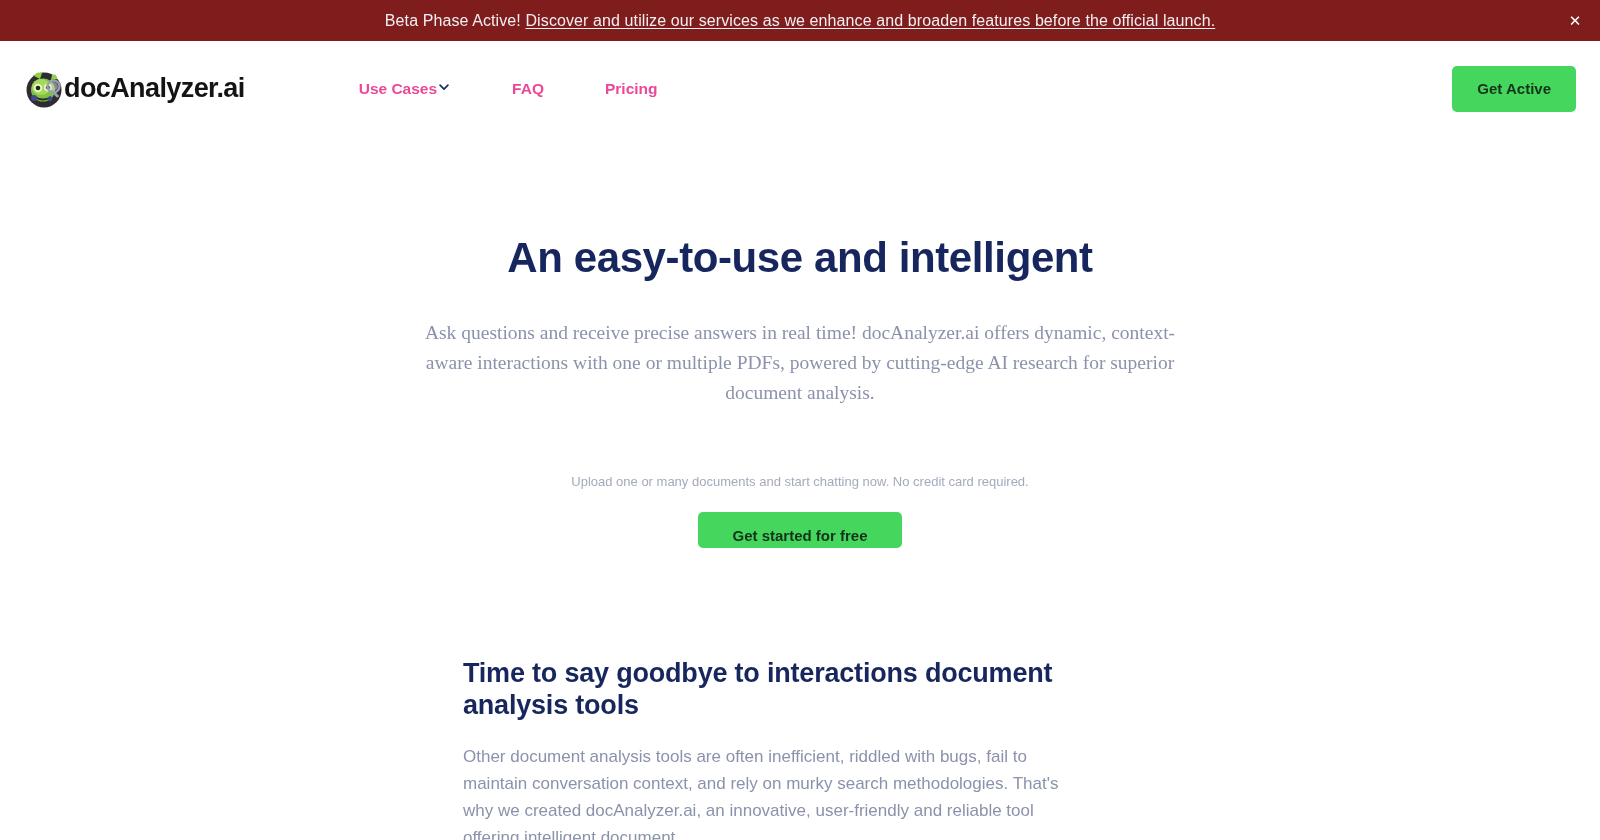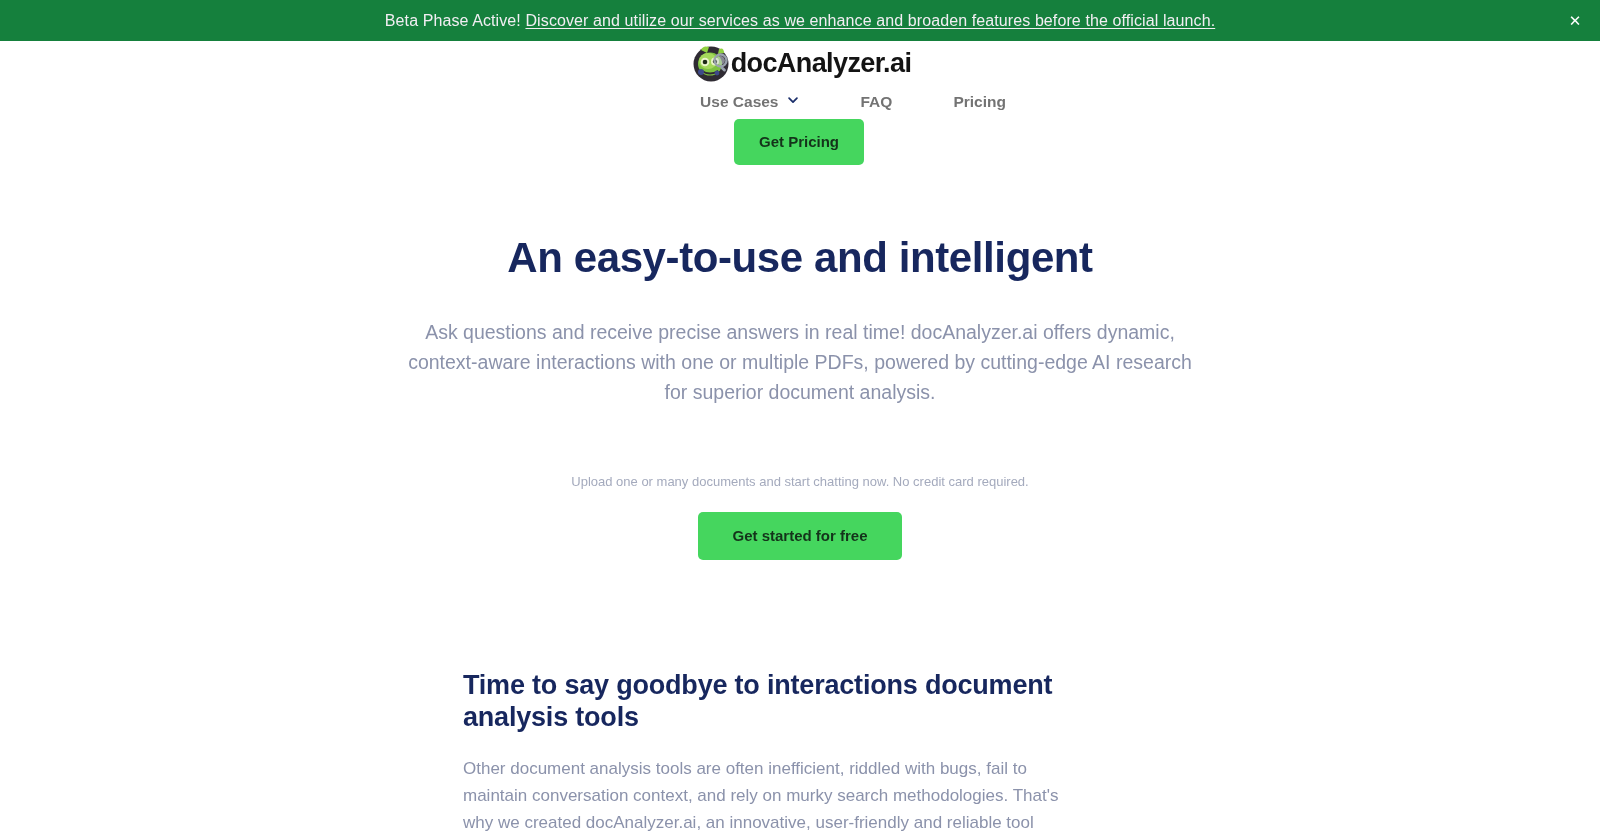--- a/index.html
+++ b/index.html
@@ -10,21 +10,21 @@
     overflow: hidden;
     background: #ffffff;
     font-family: "Liberation Sans", sans-serif;
   }
 
   
   .beta-banner {
     position: relative;
     width: 100%;
     height: 41px;
-    background: #15803d;
+    background: #7f1d1d;
     display: flex;
     align-items: center;
     justify-content: center;
   }
   .beta-banner-text {
     color: #f2eef3;
     font-size: 16px;
     line-height: 41px;
     letter-spacing: 0.1px;
     white-space: nowrap;
@@ -55,21 +55,20 @@
   }
 
   
   .site-header {
     width: 100%;
     height: 95px;
     display: flex;
     align-items: center;
     padding: 0 22px 0 22px;
     background: #ffffff;
-    flex-direction: column;
   }
 
   .brand {
     display: flex;
     align-items: center;
     gap: 0px;
     cursor: pointer;
     flex: 0 0 auto;
   }
   .brand-mark {
@@ -89,22 +88,21 @@
 
   .main-nav {
     display: flex;
     align-items: center;
     margin-left: 114px;
     gap: 0px;
   }
   .nav-item {
     display: flex;
     align-items: flex-start;
-    gap: 7px;
-    color: #737373;
+    color: #ec4899;
     font-size: 15.5px;
     font-weight: bold;
     padding: 8px 0;
     margin-right: 61px;
     cursor: pointer;
     white-space: nowrap;
   }
   .nav-item:last-child { margin-right: 8px; }
   .chevron {
     width: 14px;
@@ -147,36 +145,37 @@
     max-width: 760px;
     margin: 11px auto;
   }
   .hero-subtitle {
     margin: 38px auto 0 auto;
     max-width: 790px;
     font-size: 19.5px;
     line-height: 1.52;
     color: #8b92ab;
     font-weight: normal;
+    font-family: Liberation Serif, serif;
   }
   .hero-note {
     margin: 66px auto 0 auto;
     font-size: 13px;
     color: #a4aabd;
     line-height: 1.4;
   }
   .hero-cta-wrap {
     margin-top: 21px;
     display: flex;
     justify-content: center;
   }
   .btn-hero-cta {
     font-size: 15px;
     padding: 0 34px;
-    height: 48px;
+    height: 36px;
     line-height: 48px;
   }
 
   
   .feature-section {
     margin-top: 110px;
     padding: 0 0 0 463px;
   }
   .feature-title {
     font-size: 27px;
@@ -242,21 +241,21 @@
     <div class="nav-item">
       <span>FAQ</span>
     </div>
     <div class="nav-item">
       <span>Pricing</span>
     </div>
   </nav>
 
   <div class="header-spacer"></div>
 
-  <button class="btn-green btn-header-cta">Get Pricing</button>
+  <button class="btn-green btn-header-cta">Get Active</button>
 </header>
 
 <section class="hero">
   <h1 class="hero-title">
     <span>An easy-to-use and intelligent</span><br>
   </h1>
 
   <p class="hero-subtitle">Ask questions and receive precise answers in real time! docAnalyzer.ai offers dynamic, context-aware interactions with one or multiple PDFs, powered by cutting-edge AI research for superior document analysis.</p>
 
   <p class="hero-note">Upload one or many documents and start chatting now. No credit card required.</p>

